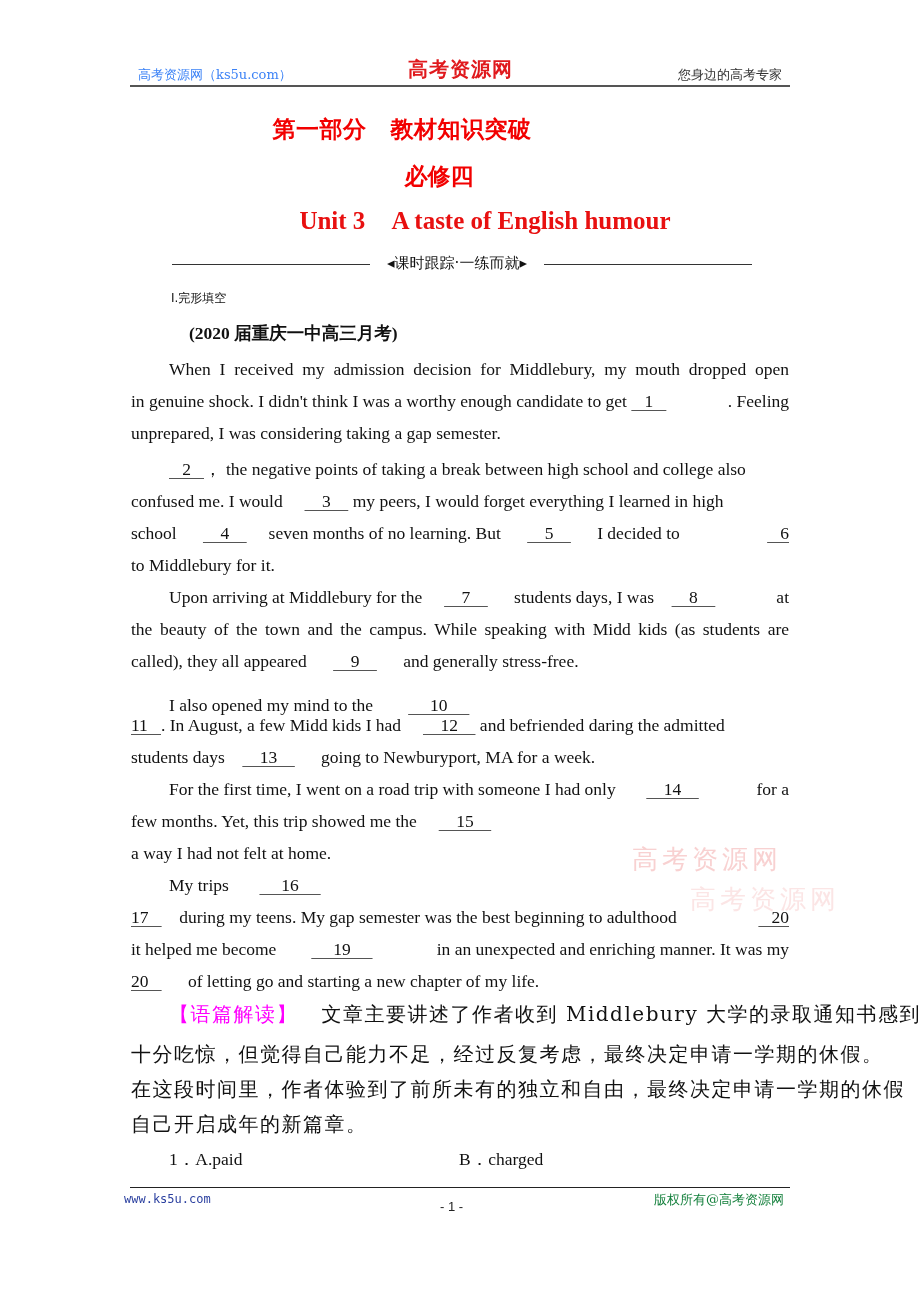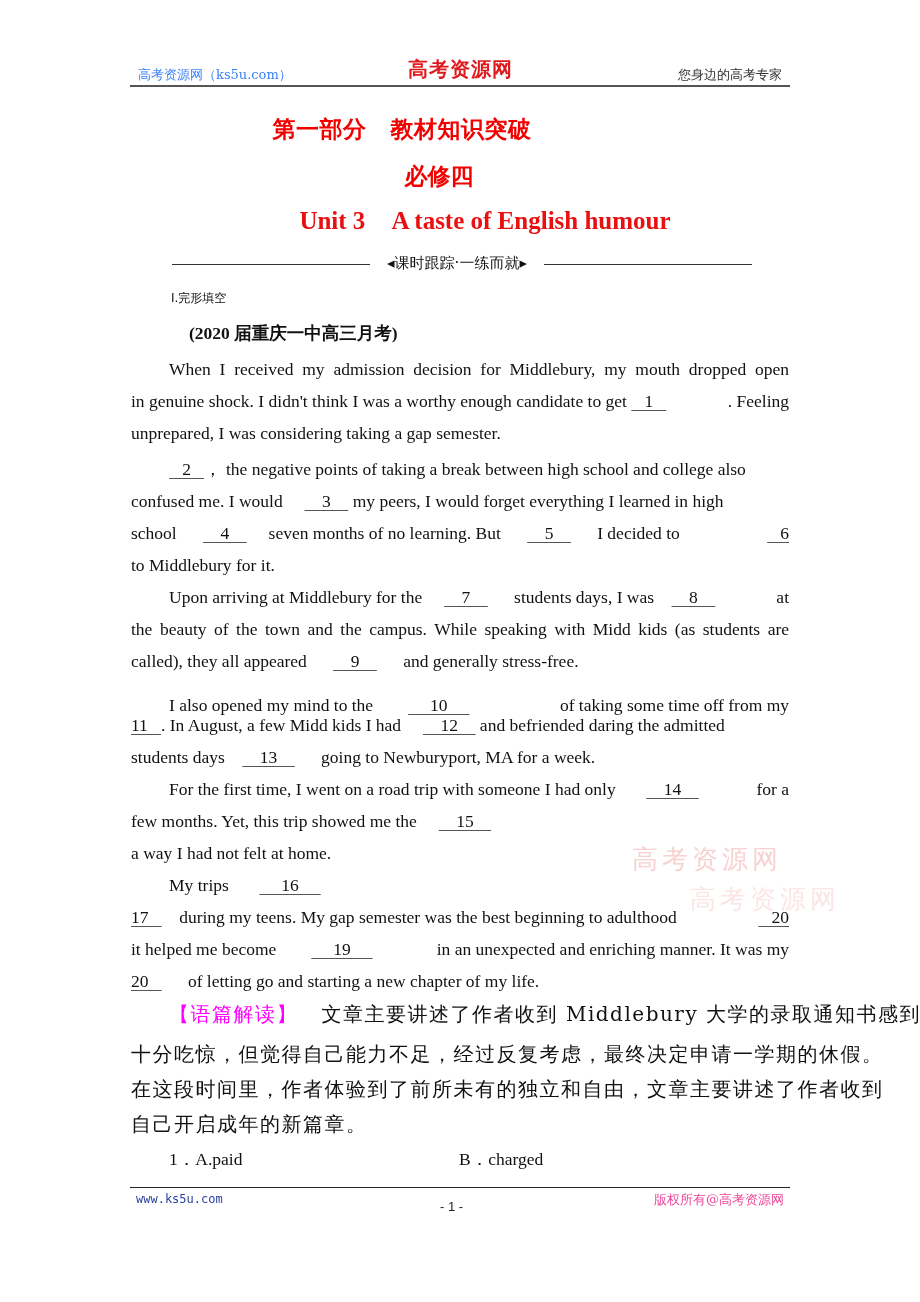--- a/index.html
+++ b/index.html
@@ -45,25 +45,25 @@
   .blank { text-decoration: underline; text-decoration-color: #555; text-underline-offset: 3px;
            white-space: pre; }
   .magenta { color: #ff00ff; font-family: "DejaVu Sans", sans-serif; }
   .cn { font-family: "DejaVu Serif", serif; font-size: 20px; letter-spacing: 1.5px; }
 
   .watermark { position: absolute; color: #f7c6c6; font-family: "DejaVu Serif", serif;
                font-size: 26px; letter-spacing: 4px; opacity: 0.8; }
 
   
   .ftr-rule { position: absolute; left: 130px; top: 1187px; width: 660px; height: 1px; background: #222; }
-  .ftr-left { position: absolute; left: 136px; top: 1192px; font-size: 12px; color: #2a3f9f;
+  .ftr-left { position: absolute; left: 124px; top: 1192px; font-size: 12px; color: #2a3f9f;
               font-family: "DejaVu Sans Mono", monospace; }
   .ftr-center { position: absolute; left: 440px; top: 1199px; font-size: 13px; color: #222;
                 font-family: "Liberation Sans", sans-serif; }
-  .ftr-right { position: absolute; right: 136px; top: 1191px; font-size: 13px; color: #ec4899;
+  .ftr-right { position: absolute; right: 136px; top: 1191px; font-size: 13px; color: #15803d;
                font-family: "DejaVu Serif", serif; }
 </style>
 </head>
 <body>
 
 <div class="hdr">
   <span class="hdr-left">高考资源网（ks5u.com）</span>
   <span class="hdr-logo">高考资源网</span>
   <span class="hdr-right">您身边的高考专家</span>
 </div>
@@ -105,21 +105,21 @@
 
 <div class="line-abs ind" style="top:586px;">
   <span>Upon arriving at Middlebury for the </span>&nbsp;&nbsp;&nbsp;&nbsp;<span class="blank">    7    </span>&nbsp;&nbsp;&nbsp;&nbsp;&nbsp;<span> students days, I was </span>&nbsp;&nbsp;&nbsp;<span class="blank">    8    </span><span style="float:right"> at</span>
 </div>
 <div class="line-abs just" style="top:618px;"><span>the beauty of the town and the campus. While speaking with Midd kids (as students are</span></div>
 <div class="line-abs" style="top:650px;">
   <span>called), they all appeared </span>&nbsp;&nbsp;&nbsp;&nbsp;&nbsp;<span class="blank">    9    </span>&nbsp;&nbsp;&nbsp;&nbsp;&nbsp;<span> and generally stress-free.</span>
 </div>
 
 <div class="line-abs ind" style="top:682px;margin-top:12px;">
-  <span>I also opened my mind to the </span>&nbsp;&nbsp;&nbsp;&nbsp;&nbsp;&nbsp;&nbsp;<span class="blank">     10     </span><span style="float:right"> of taking some time off from my</span>
+  <span>I also opened my mind to the </span>&nbsp;&nbsp;&nbsp;&nbsp;&nbsp;&nbsp;&nbsp;<span class="blank">     10     </span>
 </div>
 <div class="line-abs" style="top:714px;">
   <span class="blank">11   </span><span>. In August, a few Midd kids I had </span>&nbsp;&nbsp;&nbsp;&nbsp;<span class="blank">    12    </span><span> and befriended daring the admitted</span>
 </div>
 <div class="line-abs" style="top:746px;">
   <span>students days </span>&nbsp;&nbsp;&nbsp;<span class="blank">    13    </span>&nbsp;&nbsp;&nbsp;&nbsp;&nbsp;<span> going to Newburyport, MA for a week.</span>
 </div>
 
 <div class="line-abs ind" style="top:778px;">
   <span>For the first time, I went on a road trip with someone I had only </span>&nbsp;&nbsp;&nbsp;&nbsp;&nbsp;&nbsp;<span class="blank">    14    </span><span style="float:right"> for a</span>
@@ -142,21 +142,21 @@
   <span class="blank">20   </span>&nbsp;&nbsp;&nbsp;&nbsp;&nbsp;<span> of letting go and starting a new chapter of my life.</span>
 </div>
 
 <div class="watermark" style="left:632px; top:842px;">高考资源网</div>
 <div class="watermark" style="left:690px; top:882px; opacity:0.45;">高考资源网</div>
 
 <div class="line-abs cn" style="top:1003px; left:169px; width:620px;">
   <span class="magenta">【语篇解读】</span>&nbsp;&nbsp;&nbsp;<span>文章主要讲述了作者收到 Middlebury 大学的录取通知书感到</span>
 </div>
 <div class="line-abs cn just" style="top:1043px;">十分吃惊，但觉得自己能力不足，经过反复考虑，最终决定申请一学期的休假。</div>
-<div class="line-abs cn just" style="top:1078px;">在这段时间里，作者体验到了前所未有的独立和自由，文章主要讲述了作者收到</div>
+<div class="line-abs cn just" style="top:1078px;">在这段时间里，作者体验到了前所未有的独立和自由，最终决定申请一学期的休假</div>
 <div class="line-abs cn" style="top:1113px;">自己开启成年的新篇章。</div>
 
 <div class="line-abs" style="top:1148px; left:169px;">
   <span>1．</span><span>A.paid</span>
 </div>
 <div class="line-abs" style="top:1148px; left:459px; width:200px;">
   <span>B．charged</span>
 </div>
 
 <div class="ftr-rule"></div>

